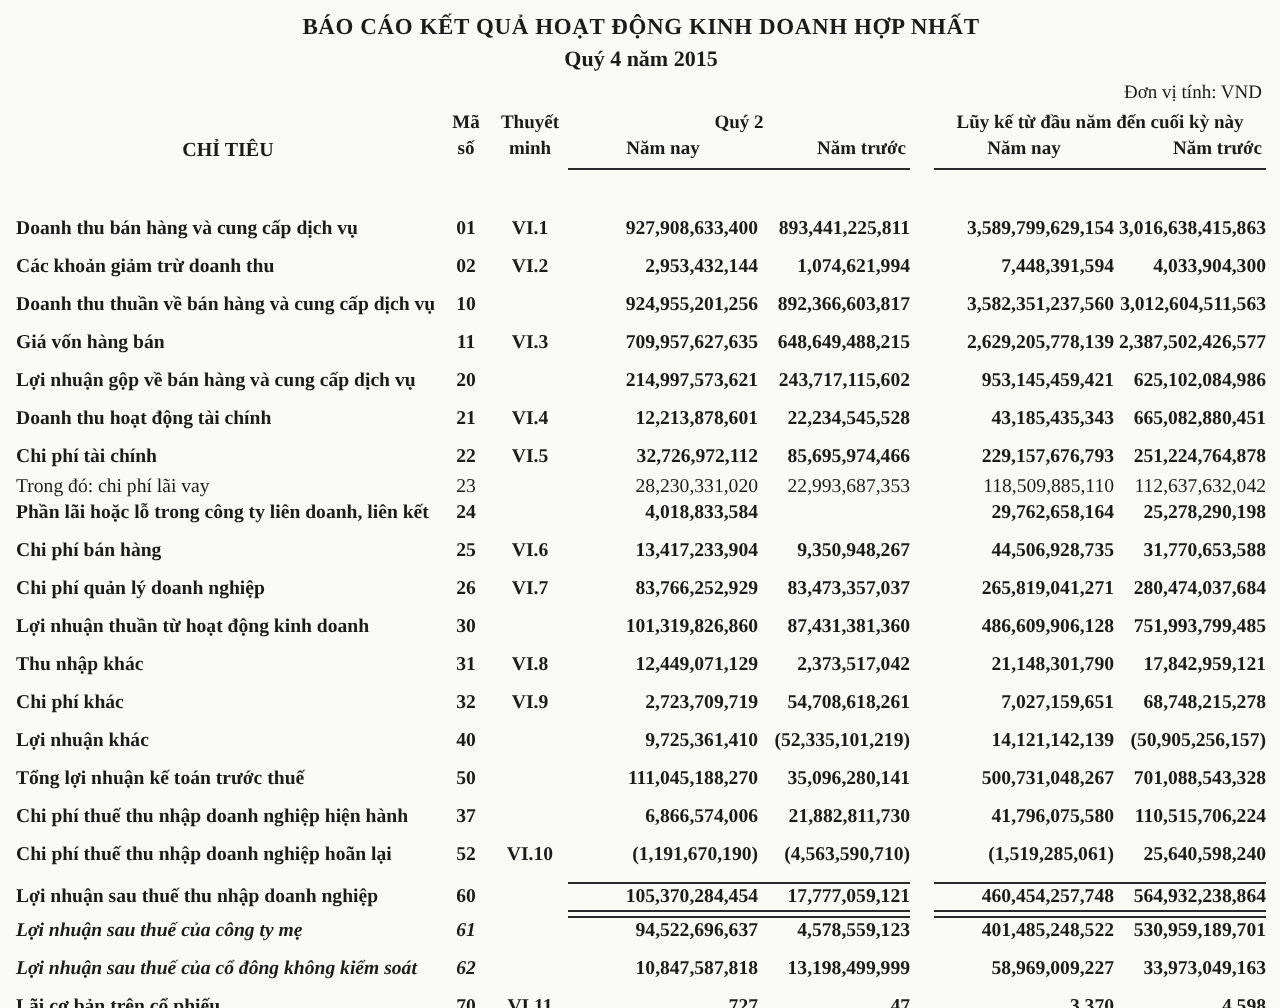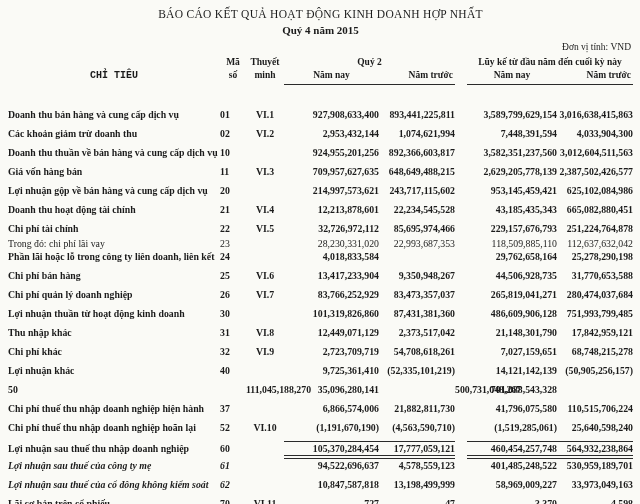--- a/index.html
+++ b/index.html
@@ -7,58 +7,58 @@
     width:640px;height:504px;
     background:#fafaf6;
     color:#1b1b1b;
     font-family:"Liberation Serif", serif;
     overflow:hidden;
   }
   .page{padding:5px 7px 0 8px;}
 
   
   .title{
-    text-align:center;font-weight:normal;font-size:11.5px;
+    text-align:center;font-weight:bold;font-size:11.5px;
     letter-spacing:.3px;margin-top:3px;
   }
   .subtitle{text-align:center;font-weight:bold;font-size:11px;margin-top:4px;}
   .unit{text-align:right;font-size:9.5px;margin-top:6px;padding-right:2px;}
 
   
   .grid{
     display:grid;
     grid-template-columns:212px 26px 38px 95px 76px 12px 90px 76px;
   }
 
   
   .thead{margin-top:4px;font-weight:bold;font-size:9.5px;}
   .th-criteria{
     grid-column:1;align-self:end;text-align:center;
-    font-size:10px;padding-bottom:4px;font-family:Liberation Mono, monospace;
+    font-size:10px;padding-bottom:4px;
   }
   .th-stack{display:flex;flex-direction:column;align-items:center;line-height:13px;padding-bottom:3px;}
   .th-code{grid-column:2;}
   .th-note{grid-column:3;}
   .group{display:flex;flex-direction:column;justify-content:flex-end;border-bottom:1px solid #2a2a2a;padding-bottom:2px;}
   .group-q4{grid-column:4 / 6;}
   .group-ytd{grid-column:7 / 9;}
   .gtitle{text-align:center;line-height:13px;}
   .gcols{display:grid;line-height:13px;}
   .group-q4 .gcols{grid-template-columns:95px 76px;}
   .group-ytd .gcols{grid-template-columns:90px 76px;}
   .gcols span{text-align:center;}
   .gcols span:last-child{text-align:right;padding-right:2px;}
   .hgap{grid-column:6;}
 
   
   .tbody{margin-top:24px;}
   .row{align-items:baseline;min-height:19px;}
   .cell{font-size:9.8px;}
   .label{font-weight:bold;white-space:nowrap;overflow:visible;}
-  .code{font-weight:bold;}
+  .code{font-weight:bold;text-align:center;}
   .note{font-weight:bold;text-align:center;}
   .num{font-weight:bold;text-align:right;font-variant-numeric:tabular-nums;}
 
   .row.detail{min-height:13px;margin-top:-4px;}
   .row.detail .label,.row.detail .num,.row.detail .code{font-weight:normal;}
 
   .row.italic .label,.row.italic .code{font-style:italic;}
 
   .row.rule-total .num{
     border-top:1px solid #2a2a2a;
@@ -252,20 +252,21 @@
     <div class="cell label">Lợi nhuận khác</div>
     <div class="cell code">40</div>
     <div class="cell note"></div>
     <div class="cell num">9,725,361,410</div>
     <div class="cell num">(52,335,101,219)</div>
     <div class="cell gap"></div>
     <div class="cell num">14,121,142,139</div>
     <div class="cell num">(50,905,256,157)</div>
   </div>
       <div class="row grid">
+    <div class="cell label">Tổng lợi nhuận kế toán trước thuế</div>
     <div class="cell code">50</div>
     <div class="cell note"></div>
     <div class="cell num">111,045,188,270</div>
     <div class="cell num">35,096,280,141</div>
     <div class="cell gap"></div>
     <div class="cell num">500,731,048,267</div>
     <div class="cell num">701,088,543,328</div>
   </div>
       <div class="row grid">
     <div class="cell label">Chi phí thuế thu nhập doanh nghiệp hiện hành</div>

